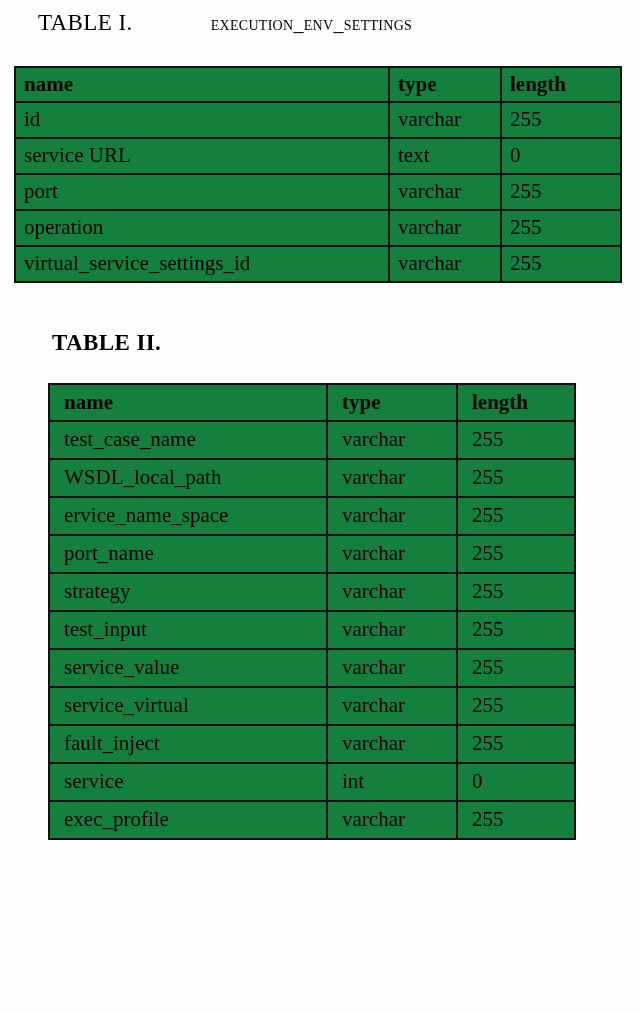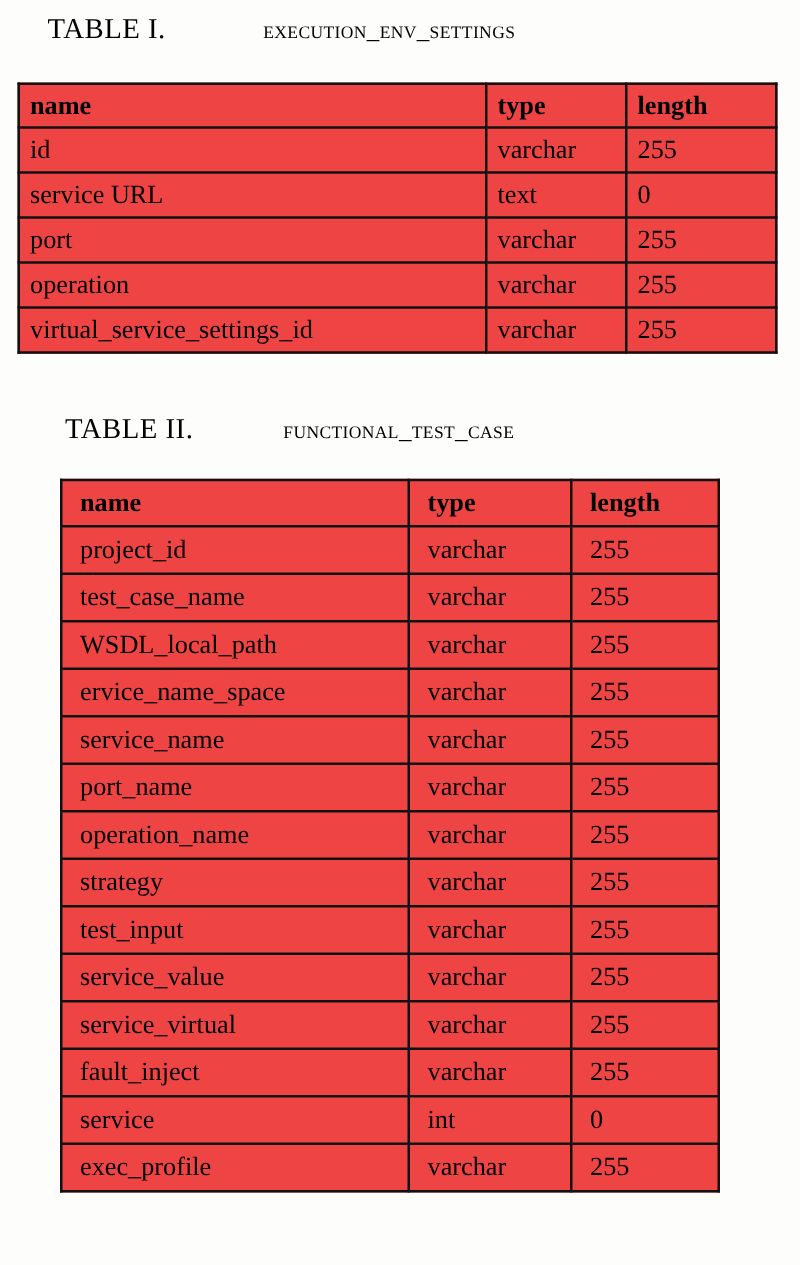--- a/index.html
+++ b/index.html
@@ -37,29 +37,29 @@
   .caption .cap-name {
     font-size: 20px;
     font-variant: small-caps;
     text-transform: lowercase;
     letter-spacing: 0.3px;
   }
 
   #caption-1 { left: 38px; top: 10px; }
   #caption-1 .cap-gap { display: inline-block; width: 78px; }
 
-  #caption-2 { left: 52px; top: 330px; }
+  #caption-2 { left: 52px; top: 330px; font-weight: bold; }
   #caption-2 .cap-gap { display: inline-block; width: 72px; }
 
   
   .schema-table {
     position: absolute;
     border-collapse: collapse;
     table-layout: fixed;
-    background: #ef4444;
+    background: #15803d;
   }
   .schema-table th,
   .schema-table td {
     border: 2px solid #111111;
     padding: 1px 0 2px 8px;
     text-align: left;
     vertical-align: middle;
     font-size: 21px;
     line-height: 1.0;
     white-space: nowrap;
@@ -147,69 +147,53 @@
         <td>virtual_service_settings_id</td>
         <td>varchar</td>
         <td>255</td>
       </tr>
     </tbody>
   </table>
 
   <div class="caption" id="caption-2">
     <span class="cap-label">TABLE II.</span>
     <span class="cap-gap"></span>
-    <span class="cap-name">FUNCTIONAL_TEST_CASE</span>
   </div>
 
   <table class="schema-table" id="table-2">
     <colgroup>
       <col class="c-name">
         <col class="c-type">
         <col class="c-length">
     </colgroup>
     <thead>
       <tr>
         <th>name</th>
         <th>type</th>
         <th>length</th>
       </tr>
     </thead>
     <tbody id="table-2-body">
         <tr>
-          <td>project_id</td>
-          <td>varchar</td>
-          <td>255</td>
-        </tr>
-        <tr>
           <td>test_case_name</td>
           <td>varchar</td>
           <td>255</td>
         </tr>
         <tr>
           <td>WSDL_local_path</td>
           <td>varchar</td>
           <td>255</td>
         </tr>
         <tr>
           <td>ervice_name_space</td>
           <td>varchar</td>
           <td>255</td>
         </tr>
         <tr>
-          <td>service_name</td>
-          <td>varchar</td>
-          <td>255</td>
-        </tr>
-        <tr>
           <td>port_name</td>
-          <td>varchar</td>
-          <td>255</td>
-        </tr>
-        <tr>
-          <td>operation_name</td>
           <td>varchar</td>
           <td>255</td>
         </tr>
         <tr>
           <td>strategy</td>
           <td>varchar</td>
           <td>255</td>
         </tr>
         <tr>
           <td>test_input</td>

